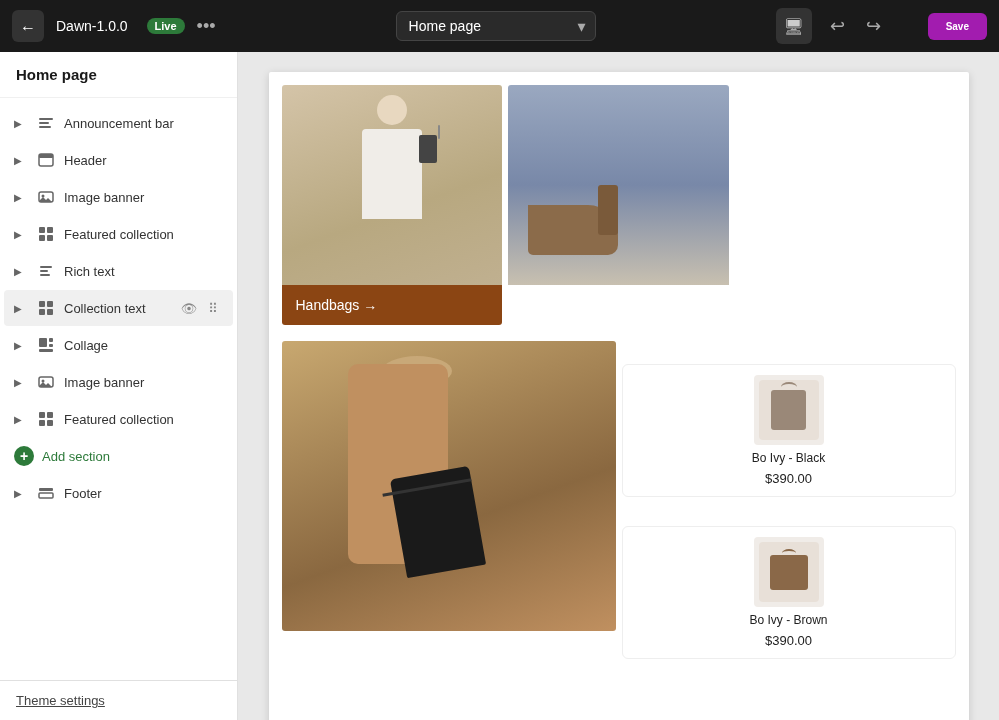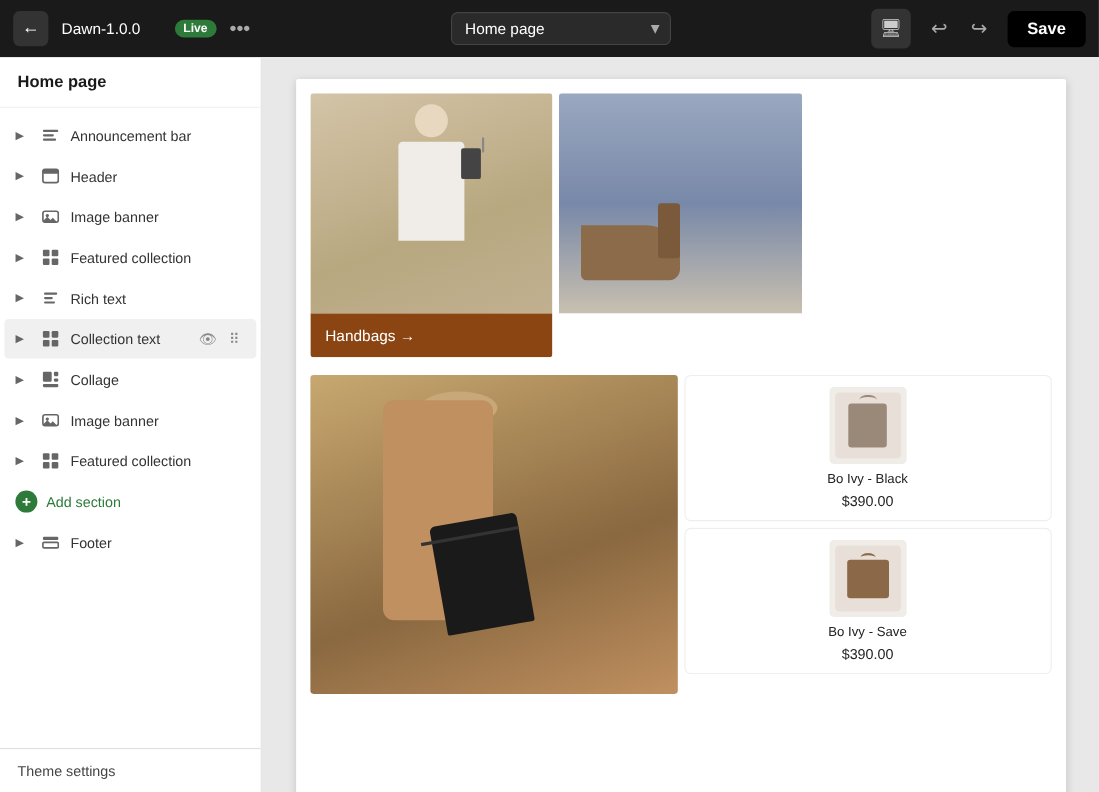--- a/index.html
+++ b/index.html
@@ -18,21 +18,21 @@
     .topbar-back {
       width: 32px; height: 32px;
       border-radius: 6px;
       background: #333;
       display: flex; align-items: center; justify-content: center;
       cursor: pointer;
       color: #fff;
       font-size: 16px;
     }
     .topbar-site {
-      display: flex; align-items: center; gap: 16px;
+      display: flex; align-items: center; gap: 4px;
       color: #fff;
       font-size: 14px;
       font-weight: 500;
     }
     .live-badge {
       background: #2d7a3a;
       color: #fff;
       font-size: 11px;
       padding: 2px 8px;
       border-radius: 12px;
@@ -95,28 +95,29 @@
       background: none;
       border: none;
       color: #aaa;
       font-size: 18px;
       cursor: pointer;
       width: 32px; height: 32px;
       display: flex; align-items: center; justify-content: center;
       border-radius: 4px;
     }
     .save-btn {
-      background: #000000;
+      background: #a21caf;
       color: #fff;
       border: none;
       border-radius: 6px;
       padding: 8px 18px;
-      font-size: 15px;
+      font-size: 10px;
       font-weight: 600;
       cursor: pointer;
+      margin-left: 28px;
     }
 
     
     .main-layout {
       display: flex;
       flex: 1;
       overflow: hidden;
     }
 
     
@@ -208,20 +209,21 @@
       font-weight: bold;
       flex-shrink: 0;
     }
     .sidebar-footer {
       border-top: 1px solid #e0e0e0;
       padding: 12px 16px;
       font-size: 13px;
       color: #444;
       font-weight: 500;
       cursor: pointer;
+      text-decoration: underline;
     }
 
     
     .canvas {
       flex: 1;
       overflow-y: auto;
       background: #e8e8e8;
       padding: 20px;
     }
     .canvas-inner {
@@ -280,20 +282,21 @@
       padding: 3px;
     }
     .product-card {
       background: #fff;
       border: 1px solid #eee;
       border-radius: 6px;
       padding: 10px;
       display: flex;
       flex-direction: column;
       gap: 6px;
+      margin-top: 23px;
     }
     .product-thumb {
       width: 70px; height: 70px;
       background: #f0ece8;
       border-radius: 4px;
       margin: 0 auto;
       display: flex;
       align-items: center;
       justify-content: center;
     }
@@ -553,21 +556,21 @@
           </div>
 
           <div class="product-card">
             <div class="product-thumb">
               <div style="width:60px; height:60px; background:#e8e0d8; border-radius:4px; display:flex; align-items:center; justify-content:center;">
                 <div style="width:38px; height:35px; background:#8a6848; border-radius:3px; position:relative;">
                   <div style="position:absolute; top:-6px; left:50%; transform:translateX(-50%); width:14px; height:8px; border-top:2px solid #8a6848; border-radius:50% 50% 0 0;"></div>
                 </div>
               </div>
             </div>
-            <div class="product-name">Bo Ivy - Save</div>
+            <div class="product-name">Bo Ivy - Brown</div>
             <div class="product-price">$390.00</div>
           </div>
 
         </div>
       </div>
 
     </div>
   </div>
 
 </div>

